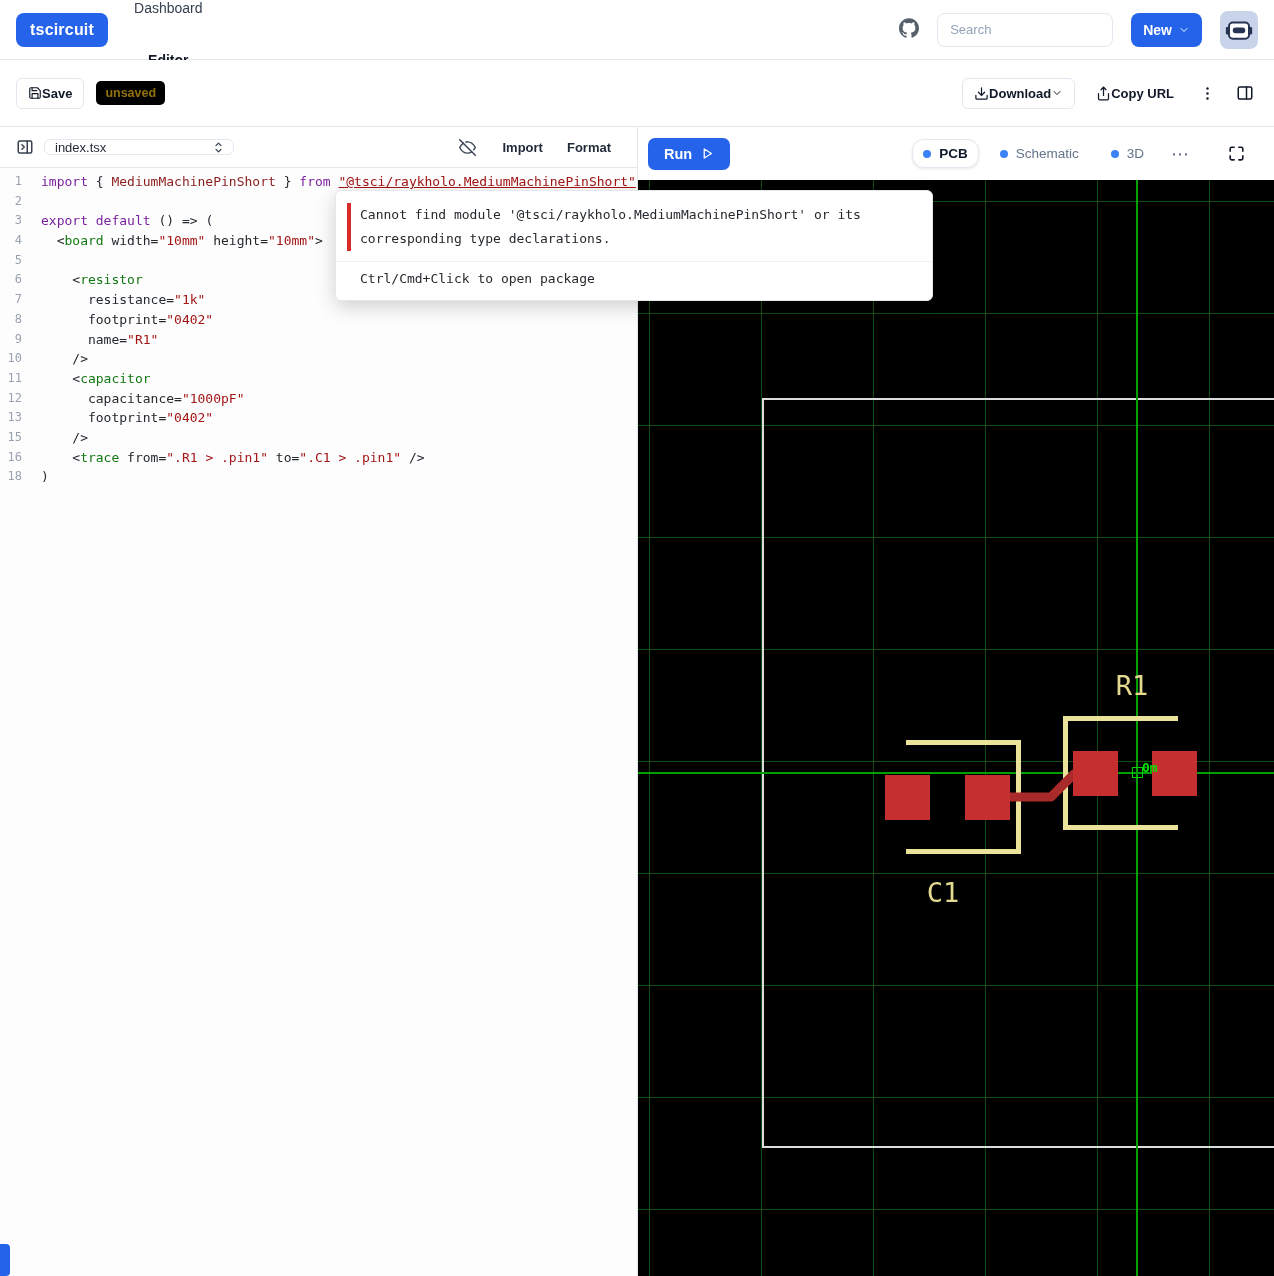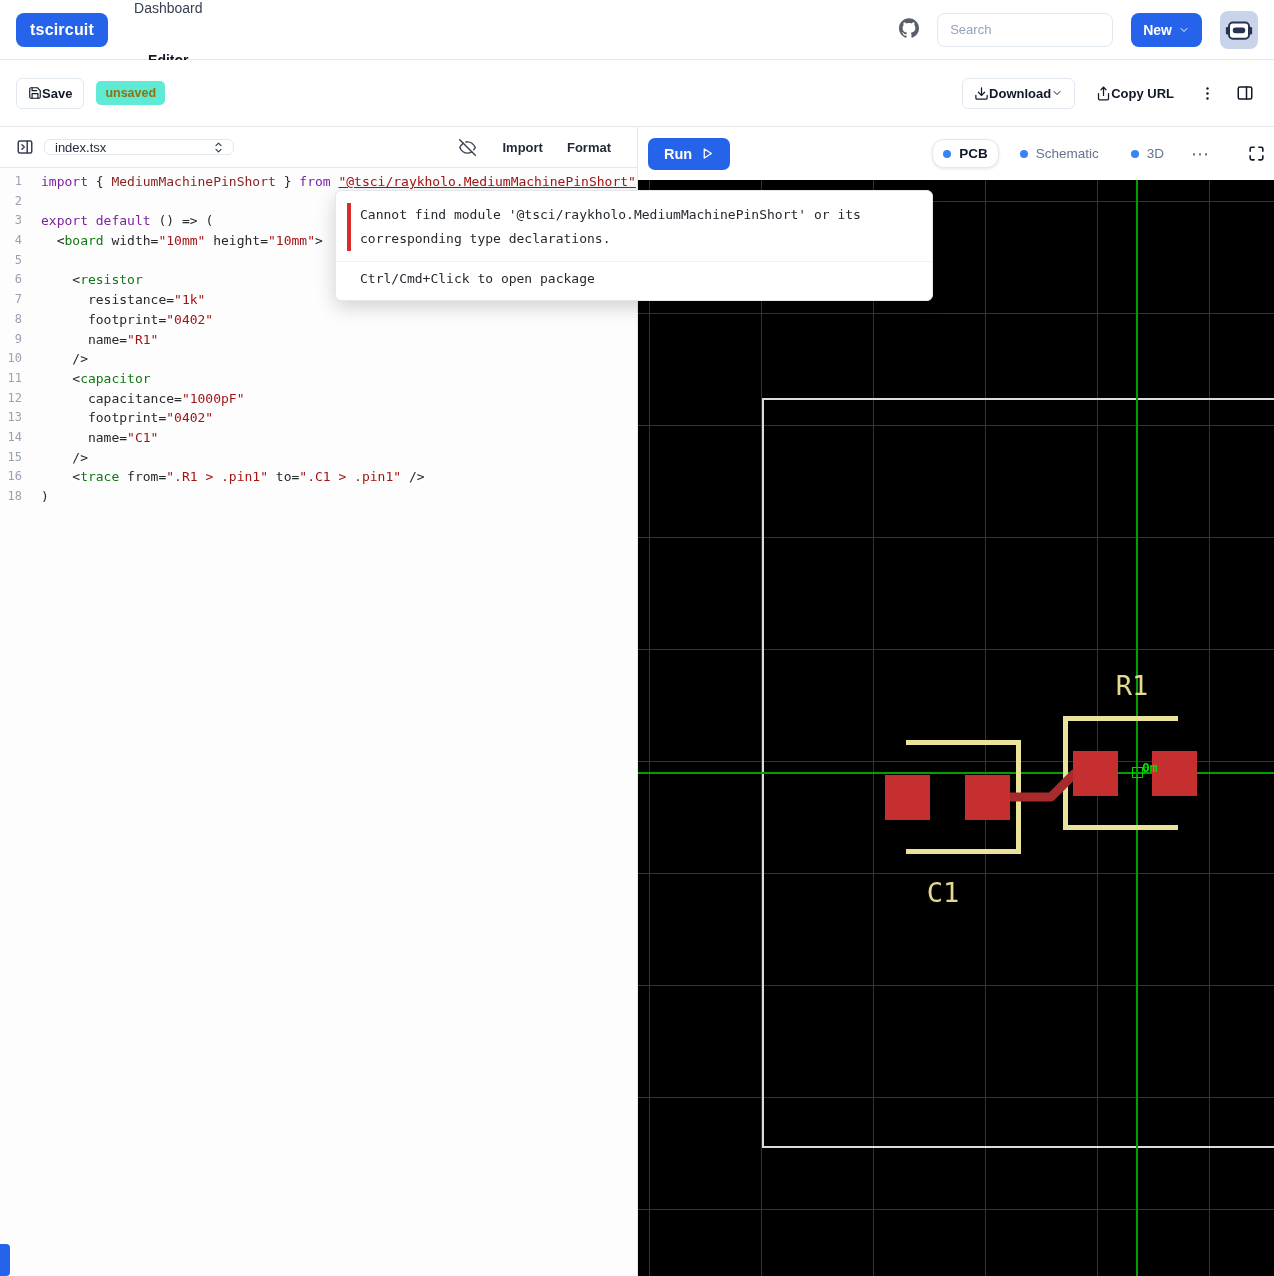--- a/index.html
+++ b/index.html
@@ -23,21 +23,21 @@
   .avatar { width:38px; height:38px; border-radius:8px; background:#c9d3ea; display:flex; align-items:center;
             justify-content:center; overflow:hidden; }
 
   
   .toolbar2 { position:absolute; left:0; top:60px; width:1274px; height:67px; background:#fff;
               border-bottom:1px solid #e5e7eb; display:flex; align-items:center; padding:0 16px; }
   .btn-ghost, .btn-outline { display:flex; align-items:center; font-size:13px; font-weight:600;
               color:#111827; background:#fff; border-radius:6px; cursor:pointer; }
   .btn-outline { border:1px solid #e2e8f0; padding:7px 11px; }
   .btn-ghost { border:none; padding:7px 9px; }
-  .badge-unsaved { margin-left:12px; background:#5eead4; color:#92710c; font-size:12.5px; font-weight:600;
+  .badge-unsaved { margin-left:12px; background:#000000; color:#92710c; font-size:12.5px; font-weight:600;
                    padding:5px 9px; border-radius:5px; }
   .toolbar2-right { margin-left:auto; display:flex; align-items:center; gap:12px; }
   .icon-btn { background:none; border:none; cursor:pointer; display:flex; align-items:center; padding:4px; }
 
   
   .editor-panel { position:absolute; left:0; top:127px; width:638px; bottom:0; background:#fdfdfe;
                   border-right:1px solid #e5e7eb; }
   .editor-toolbar { position:absolute; left:0; top:0; width:100%; height:41px; background:#fff;
                     border-bottom:1px solid #e5e7eb; display:flex; align-items:center; padding:0 14px; }
   .file-select { margin-left:8px; width:190px; height:16px; border:1px solid #e2e8f0; border-radius:6px;
@@ -51,21 +51,21 @@
   .gutter { flex:0 0 34px; text-align:right; padding-right:12px; color:#9aa2af; font-size:12px; line-height:19.7px; }
   .code-text { white-space:pre; line-height:19.7px; color:#24292e; padding-left:7px; }
   .tok-k { color:#7a219e; }
   .tok-t { color:#117711; }
   .tok-s { color:#a31515; }
   .tok-d { color:#8b1d1d; }
   .tok-su { color:#a31515; text-decoration:underline; }
 
   
   .viewer-strip { position:absolute; left:638px; top:127px; right:0; height:53px; background:#fff;
-                  display:flex; align-items:center; padding:0 8px 0 10px; }
+                  display:flex; align-items:center; padding:0 28px 0 10px; }
   .btn-run { background:#2563eb; color:#fff; border:none; border-radius:7px; padding:8px 16px;
              font-size:14.5px; font-weight:600; display:flex; align-items:center; gap:9px; cursor:pointer; }
   .viewer-tabs { margin-left:auto; display:flex; align-items:center; gap:10px; }
   .vtab { display:flex; align-items:center; gap:8px; font-size:13.5px; color:#64748b; font-weight:500;
           padding:6px 10px; border-radius:12px; cursor:pointer; background:transparent; border:1px solid transparent; }
   .vtab.active { background:#fff; color:#0f172a; font-weight:600; border:1px solid #e2e8f0;
                  box-shadow:0 1px 3px rgba(0,0,0,.10); }
   .dot { width:8px; height:8px; border-radius:50%; background:#3b82f6; }
   .vmore { font-size:18px; color:#64748b; padding:0 6px; cursor:pointer; background:none; border:none; }
   .scan-btn { margin-left:22px; background:none; border:none; cursor:pointer; display:flex; }
@@ -285,24 +285,20 @@
         </div>
         <div class="code-line">
           <span class="gutter">12</span>
           <span class="code-text"><span>      capacitance=</span><span class="tok-s">"1000pF"</span></span>
         </div>
         <div class="code-line">
           <span class="gutter">13</span>
           <span class="code-text"><span>      footprint=</span><span class="tok-s">"0402"</span></span>
         </div>
         <div class="code-line">
-          <span class="gutter">14</span>
-          <span class="code-text"><span>      name=</span><span class="tok-s">"C1"</span></span>
-        </div>
-        <div class="code-line">
           <span class="gutter">15</span>
           <span class="code-text"><span>    /&gt;</span></span>
         </div>
         <div class="code-line">
           <span class="gutter">16</span>
           <span class="code-text"><span>    &lt;</span><span class="tok-t">trace</span><span> from=</span><span class="tok-s">".R1 &gt; .pin1"</span><span> to=</span><span class="tok-s">".C1 &gt; .pin1"</span><span> /&gt;</span></span>
         </div>
         <div class="code-line">
           <span class="gutter">18</span>
           <span class="code-text"><span>)</span></span>

